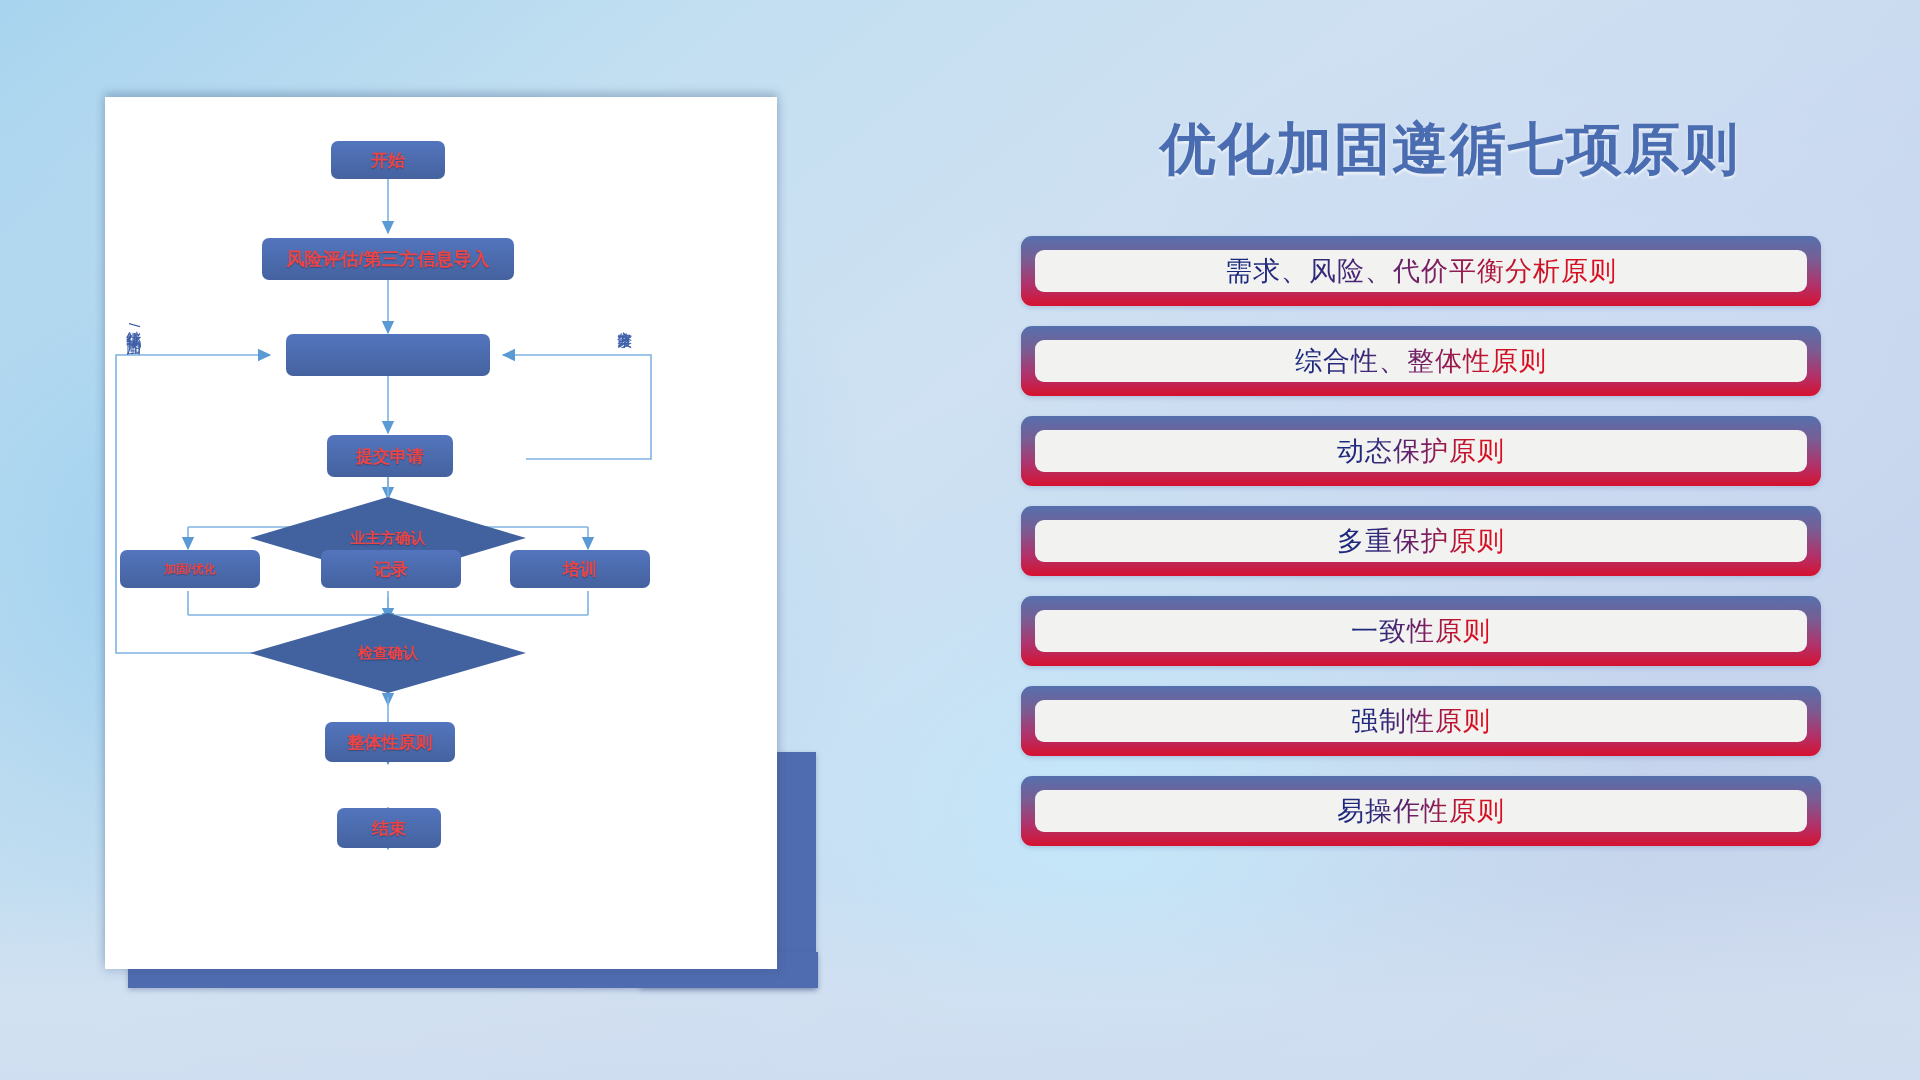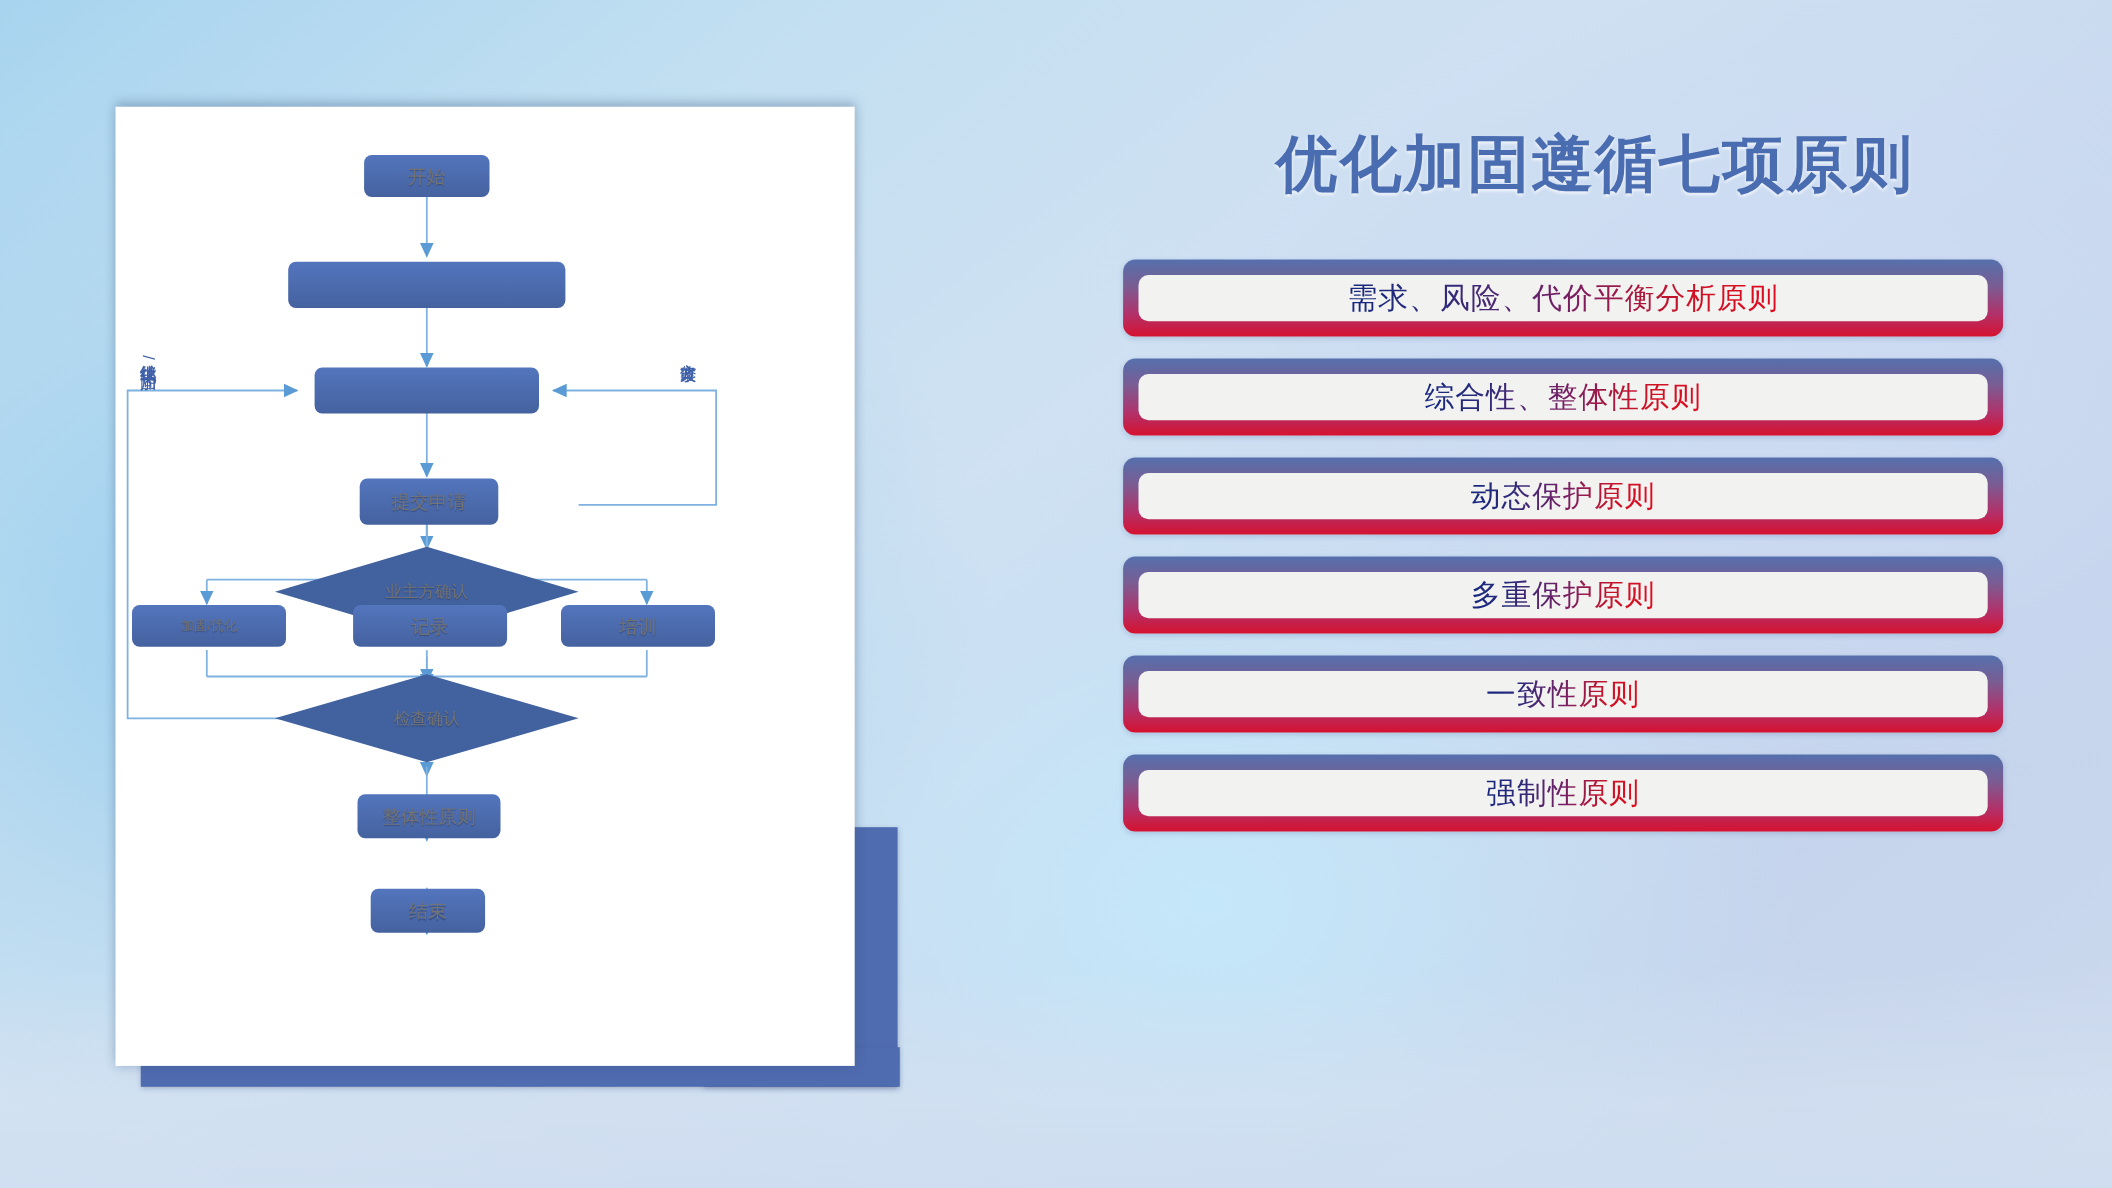--- a/index.html
+++ b/index.html
@@ -39,22 +39,22 @@
     position:absolute; left:105px; top:97px; width:672px; height:872px;
     background:#ffffff;
     box-shadow:0 -4px 9px rgba(60,85,125,0.30), 0 3px 10px rgba(60,85,125,0.18);
   }
 
   
   #flow-svg { position:absolute; left:0; top:0; width:672px; height:872px; }
 
   .fnode-label {
     position:absolute;
-    color:#737373;
-    font-weight:normal;
+    color:#ef4444;
+    font-weight:bold;
     white-space:nowrap;
     display:flex; align-items:center; justify-content:center;
     text-shadow:0 1px 1px rgba(25,40,80,0.45);
     pointer-events:none;
   }
   .vlabel {
     position:absolute;
     writing-mode:vertical-rl;
     color:#3d5fa8;
     font-size:15px;
@@ -175,20 +175,21 @@
     <rect x="15" y="453" width="140" height="38" rx="7" fill="url(#nodeGrad)"></rect>
     <rect x="216" y="453" width="140" height="38" rx="7" fill="url(#nodeGrad)"></rect>
     <rect x="405" y="453" width="140" height="38" rx="7" fill="url(#nodeGrad)"></rect>
     <polygon points="283,516 421,556 283,596 145,556" fill="#41619f"></polygon>
     <rect x="220" y="625" width="130" height="40" rx="7" fill="url(#nodeGrad)"></rect>
     <rect x="240" y="655" width="0" height="0" fill="none"></rect>
     <rect x="232" y="711" width="104" height="40" rx="7" fill="url(#nodeGrad)"></rect>
   </svg>
 
   <div class="fnode-label" style="left:226px;top:44px;width:114px;height:38px;font-size:17px;">开始</div>
+  <div class="fnode-label" style="left:157px;top:141px;width:252px;height:42px;font-size:18px;">风险评估/第三方信息导入</div>
   <div class="fnode-label" style="left:222px;top:338px;width:126px;height:42px;font-size:17px;">提交申请</div>
   <div class="fnode-label" style="left:203px;top:426px;width:160px;height:30px;font-size:15px;">业主方确认</div>
   <div class="fnode-label" style="left:15px;top:453px;width:140px;height:38px;font-size:12px;">加固/优化</div>
   <div class="fnode-label" style="left:216px;top:453px;width:140px;height:38px;font-size:17px;">记录</div>
   <div class="fnode-label" style="left:405px;top:453px;width:140px;height:38px;font-size:17px;">培训</div>
   <div class="fnode-label" style="left:203px;top:541px;width:160px;height:30px;font-size:15px;">检查确认</div>
   <div class="fnode-label" style="left:220px;top:625px;width:130px;height:40px;font-size:17px;">整体性原则</div>
   <div class="fnode-label" style="left:232px;top:711px;width:104px;height:40px;font-size:17px;">结束</div>
 
   <div class="vlabel" style="left:21px;top:222px;height:140px;">继续优化/加固</div>
@@ -230,15 +231,20 @@
         <span class="principle-text">一致性原则</span>
       </div>
     </div>
 
     <div class="principle-card">
       <div class="principle-inner">
         <span class="principle-text">强制性原则</span>
       </div>
     </div>
 
+    <div class="principle-card">
+      <div class="principle-inner">
+        <span class="principle-text">易操作性原则</span>
+      </div>
+    </div>
 
   </div>
 </div>
 
 </body></html>

